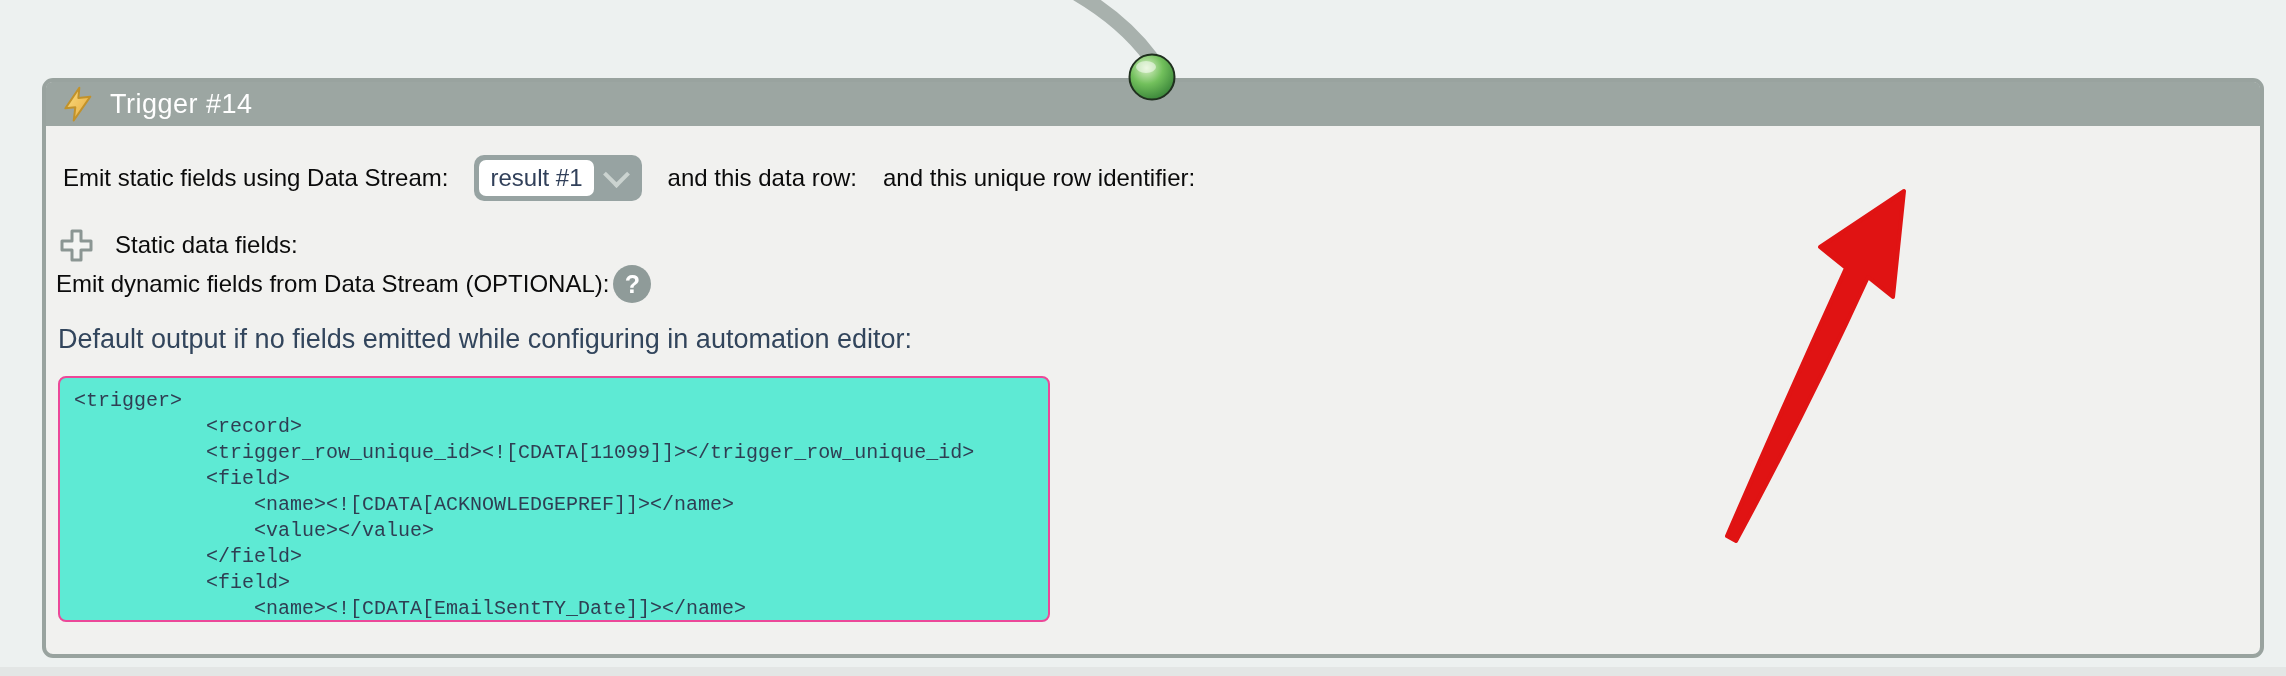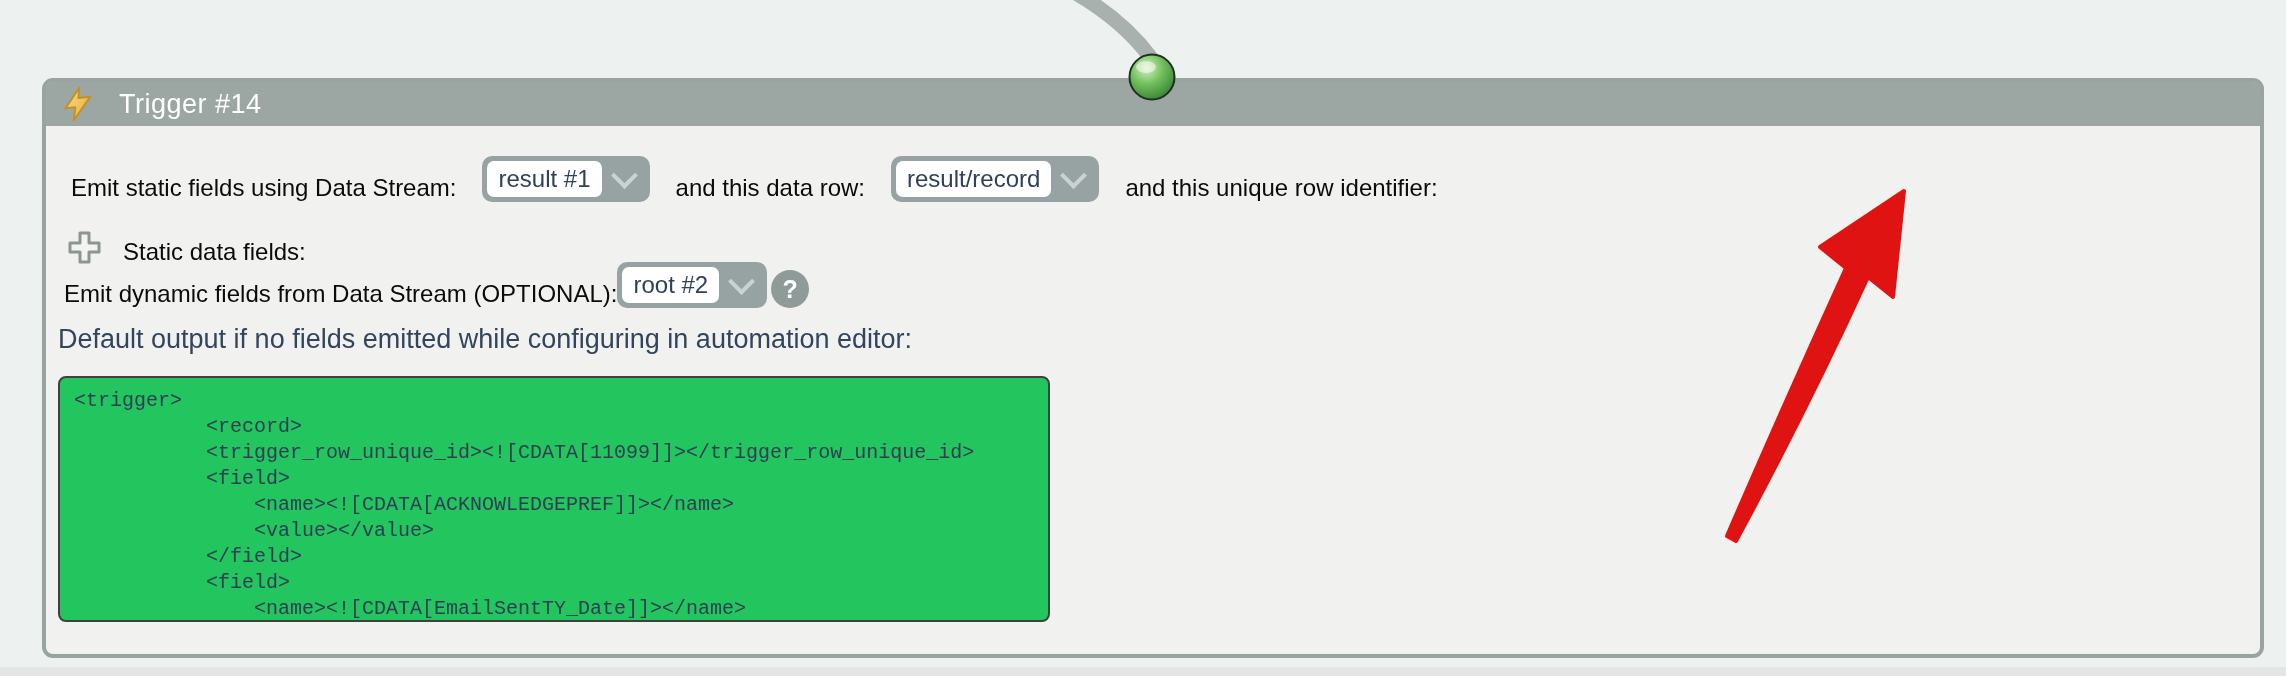--- a/index.html
+++ b/index.html
@@ -1,39 +1,39 @@
 <!DOCTYPE html>
 <html><head>
 <meta charset="utf-8">
 <style>
   html,body{margin:0;padding:0;background:#dfe3e2;}
   .screen{position:relative;width:2286px;height:676px;background:#edf1f0;overflow:hidden;
           font-family:"Liberation Sans",sans-serif;}
   .panel{position:absolute;left:42px;top:78px;width:2222px;height:580px;background:#f1f1ef;
          border:4px solid #99a39f;border-radius:11px;box-sizing:border-box;}
   .panel-header{position:absolute;left:0;top:0;width:100%;height:44px;background:#9ca6a2;
-         border-radius:6px 6px 0 0;display:flex;align-items:center;gap:23px;padding-left:14px;
+         border-radius:6px 6px 0 0;display:flex;align-items:center;gap:14px;padding-left:14px;
          box-sizing:border-box;color:#ffffff;font-size:27px;font-weight:500;letter-spacing:.5px;}
-  .row{position:absolute;display:flex;align-items:flex-end;white-space:nowrap;
-       font-size:24px;color:#0b0b0b;margin-left:8px;}
+  .row{position:absolute;display:flex;align-items:center;white-space:nowrap;
+       font-size:24px;color:#0b0b0b;}
   .row1{left:17px;top:72px;height:48px;gap:26px;}
   .row2{left:11px;top:142px;height:42px;gap:20px;}
   .row3{left:10px;top:178px;height:48px;}
   .dropdown{display:flex;align-items:center;background:#97a3a2;border-radius:10px;
             padding:5px 0 5px 5px;height:46px;box-sizing:border-box;cursor:pointer;}
   .dd-value{background:#ffffff;border-radius:7px;padding:0 11px;height:36px;display:flex;
             align-items:center;font-size:24px;color:#31405a;white-space:nowrap;}
   .chevron{width:15px;height:15px;border-right:4px solid #cbd3d0;border-bottom:4px solid #cbd3d0;
            transform:rotate(45deg);margin:-8px 16px 0 13px;}
   .help-circle{width:38px;height:38px;border-radius:50%;background:#8f9b99;color:#ffffff;
            font-size:25px;font-weight:bold;display:flex;align-items:center;justify-content:center;
            margin-left:4px;cursor:pointer;}
   .heading{position:absolute;left:12px;top:242px;font-size:27px;font-weight:normal;color:#32455c;}
-  .codebox{position:absolute;left:12px;top:294px;width:992px;height:246px;background:#22c55e;
-           border:2px solid #404040;border-radius:8px;box-sizing:border-box;
+  .codebox{position:absolute;left:12px;top:294px;width:992px;height:246px;background:#5eead4;
+           border:2px solid #ec4899;border-radius:8px;box-sizing:border-box;
            padding:10px 14px 0 14px;overflow:hidden;}
   .codebox pre{margin:0;font-family:"Liberation Mono",monospace;font-size:20px;line-height:26px;
            color:#2f3e53;white-space:pre;tab-size:11;-moz-tab-size:11;}
   .overlay{position:absolute;left:0;top:0;width:2286px;height:676px;pointer-events:none;}
   .bottom-strip{position:absolute;left:0;bottom:0;width:100%;height:9px;background:#e3e6e5;}
 </style>
 </head>
 <body>
 
 <div class="screen">
@@ -53,40 +53,32 @@
       <span>Trigger #14</span>
     </header>
 
     <div class="row row1">
       <span>Emit static fields using Data Stream:</span>
       <div class="dropdown">
         <span class="dd-value">result #1</span>
         <span class="chevron"></span>
       </div>
       <span>and this data row:</span>
-      <div class="dropdown">
-        <span class="dd-value">result/record</span>
-        <span class="chevron"></span>
-      </div>
       <span>and this unique row identifier:</span>
     </div>
 
     <div class="row row2">
       <svg width="38" height="38" viewBox="0 0 38 38" style="cursor:pointer;">
         <path d="M15 5 h9 v10 h10 v9 h-10 v10 h-9 v-10 h-10 v-9 h10 z" fill="#f3f4f2" stroke="#8b9693" stroke-width="3" stroke-linejoin="round"></path>
       </svg>
       <span>Static data fields:</span>
     </div>
 
     <div class="row row3">
       <span>Emit dynamic fields from Data Stream (OPTIONAL):</span>
-      <div class="dropdown">
-        <span class="dd-value">root #2</span>
-        <span class="chevron"></span>
-      </div>
       <div class="help-circle">
         <span>?</span>
       </div>
     </div>
 
     <div class="heading">Default output if no fields emitted while configuring in automation editor:</div>
 
     <div class="codebox">
       <pre>&lt;trigger&gt;
 	&lt;record&gt;

